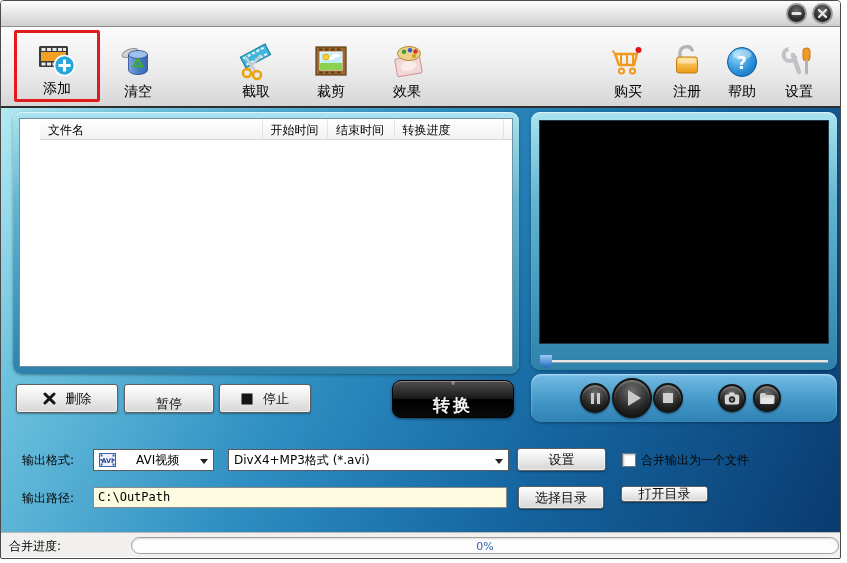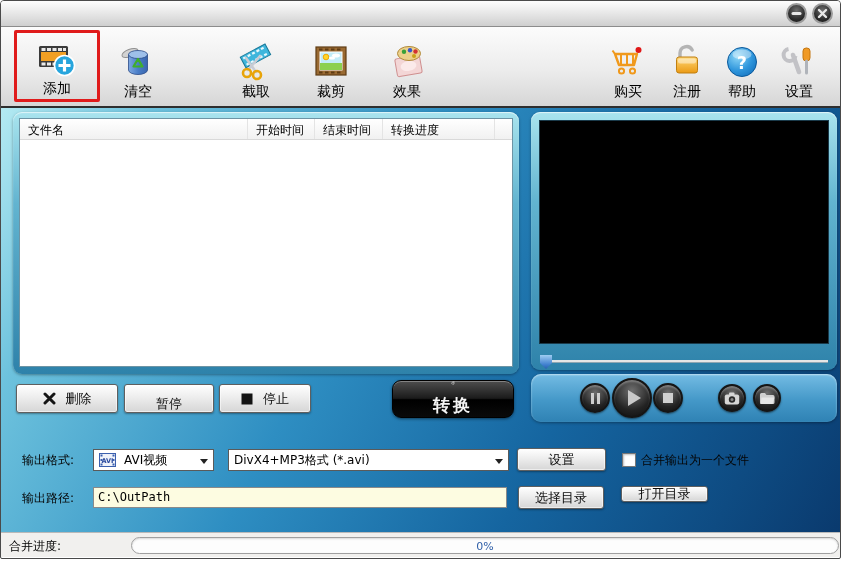--- a/index.html
+++ b/index.html
@@ -28,21 +28,21 @@
   
   .content { position:relative; height:424px;
              background:linear-gradient(118deg,#b4eaf2 0%,#6dc2dd 14%,#2e8ec2 42%,#1565a0 68%,#0e4b82 88%,#0a3a6e 100%); }
   .glass-frame { position:absolute; border-radius:9px;
                  background:linear-gradient(180deg,#a9e4ee 0%,#62b4d0 35%,#2e82aa 100%);
                  box-shadow:inset 0 1px 1px rgba(255,255,255,.65), 0 1px 3px rgba(0,0,0,.35); }
 
   
   .file-panel { left:12px; top:4px; width:506px; height:262px; }
   .list-inner { position:absolute; left:6px; top:6px; right:6px; bottom:7px; background:#fff;
-                border:1px solid #6d94a5; }
+                border:1px solid #6d94a5;padding-left:20px; }
   .list-header { display:flex; height:21px; background:linear-gradient(180deg,#ffffff,#f1f1f1);
                  border-bottom:1px solid #d9d9d9; font-size:12px; color:#000; }
   .col { padding:3px 0 0 8px; height:100%; }
   .col + .col { border-left:1px solid #e4e4e4; }
   .c0{width:227px;} .c1{width:67px;} .c2{width:68px;} .c3{width:112px;} .c4{flex:1;}
   .list-body { position:absolute; left:0; top:21px; right:0; bottom:0; background:#fff; }
 
   
   .sbtn { position:absolute; display:flex; align-items:center; justify-content:center; gap:10px;
           background:linear-gradient(180deg,#ffffff 0%,#ececec 48%,#d6d6d6 100%);
@@ -82,21 +82,21 @@
   .pp-bars { display:flex; gap:3px; } .pp-bars i { width:3px; height:11px; background:#cfcfcf; }
   .pp-tri { width:0; height:0; border-left:13px solid #c9c9c9; border-top:8px solid transparent; border-bottom:8px solid transparent; margin-left:4px; }
   .pp-sq { width:10px; height:10px; background:#cfcfcf; }
 
   
   .row-label { position:absolute; font-size:12px; color:#050505; }
   .dropdown { position:absolute; height:22px; background:#fff; border:1px solid #5a5a5a;
               display:flex; align-items:center; font-size:12px; color:#000; padding:0 18px 0 5px; cursor:pointer; }
   .dropdown .arrow { position:absolute; right:5px; top:9px; width:0; height:0;
                      border-left:4px solid transparent; border-right:4px solid transparent; border-top:5px solid #222; }
-  .dd-container { left:92px; top:341px; width:121px; gap:4px; }
+  .dd-container { left:92px; top:341px; width:121px; gap:16px; }
   .dd-codec { left:227px; top:341px; width:281px; }
   .btn-fmt-settings { left:516px; top:340px; width:89px; height:23px; }
   .checkbox { position:absolute; left:621px; top:345px; width:14px; height:14px; background:#fff;
               border:1px solid #777; box-shadow:inset 1px 1px 2px rgba(0,0,0,.25); cursor:pointer; }
   .merge-label { left:640px; top:344px; }
   .path-field { position:absolute; left:92px; top:379px; width:414px; height:21px; background:#fdfce1;
                 border:1px solid #8a8a8a; font-family:"DejaVu Sans Mono", monospace; font-size:12px;
                 color:#000; padding:2px 4px; }
   .btn-choose { left:517px; top:378px; width:86px; height:23px; }
   .btn-open   { left:620px; top:378px; width:87px; height:16px; }

